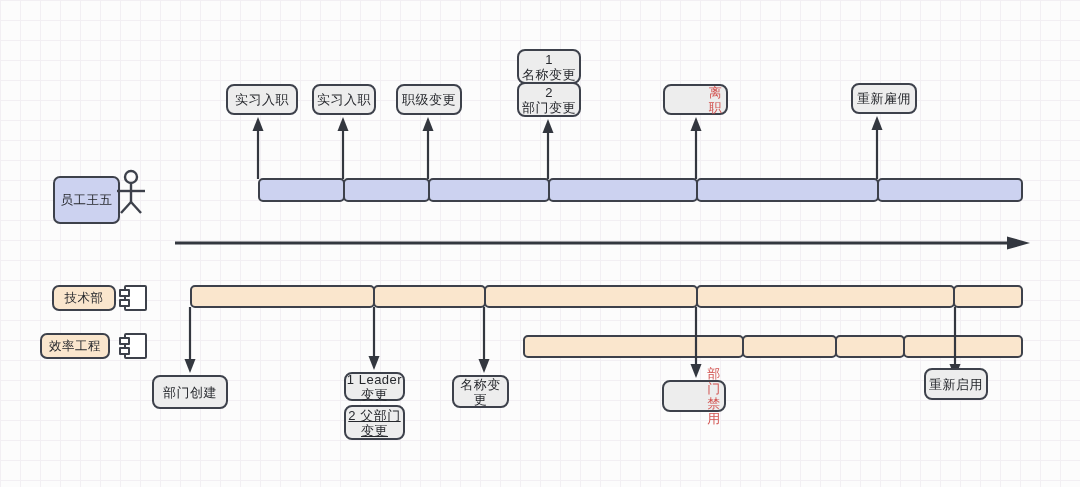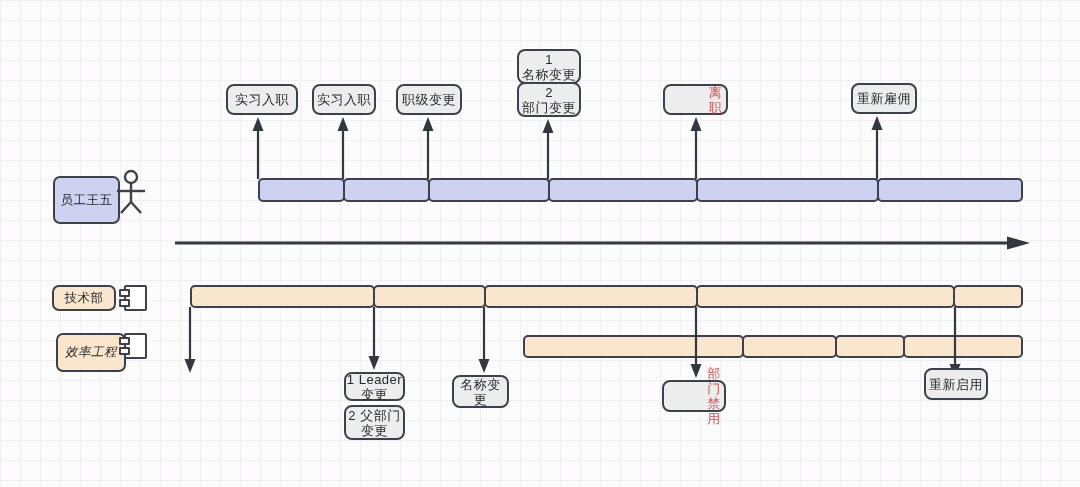--- a/index.html
+++ b/index.html
@@ -99,43 +99,44 @@
   <div class="seg emp" style="left:548px;width:150px;"></div>
   <div class="seg emp" style="left:696px;width:183px;"></div>
   <div class="seg emp" style="left:877px;width:146px;"></div>
 
   <div class="pill peach" style="left:52px;top:285px;width:64px;height:26px;">技术部</div>
   <div class="comp-icon" style="left:124px;top:285px;">
     <span class="tab t1"></span>
       <span class="tab t2"></span>
   </div>
 
-  <div class="pill peach" style="left:56px;top:333px;width:70px;height:39px;font-style:italic;">效率工程</div>
+  <div class="pill peach" style="left:40px;top:333px;width:70px;height:26px;">效率工程</div>
   <div class="comp-icon" style="left:124px;top:333px;">
     <span class="tab t1"></span>
       <span class="tab t2"></span>
   </div>
 
   <div class="seg dep1" style="left:190px;width:185px;"></div>
   <div class="seg dep1" style="left:373px;width:113px;"></div>
   <div class="seg dep1" style="left:484px;width:214px;"></div>
   <div class="seg dep1" style="left:696px;width:259px;"></div>
   <div class="seg dep1" style="left:953px;width:70px;"></div>
 
   <div class="seg dep2" style="left:523px;width:221px;"></div>
   <div class="seg dep2" style="left:742px;width:95px;"></div>
   <div class="seg dep2" style="left:835px;width:70px;"></div>
   <div class="seg dep2" style="left:903px;width:120px;"></div>
 
+  <div class="event" style="left:152px;top:375px;width:76px;height:34px;">部门创建</div>
 
   <div class="event" style="left:344px;top:372px;width:61px;height:29px;">
     <span>1 Leader</span>
     <span>变更</span>
   </div>
-  <div class="event" style="left:344px;top:405px;width:61px;height:35px;">
+  <div class="event" style="left:344px;top:405px;width:61px;height:35px;text-decoration:underline;">
     <span>2 父部门</span>
     <span>变更</span>
   </div>
 
   <div class="event" style="left:452px;top:375px;width:57px;height:33px;">名称变更</div>
 
   <div class="event red" style="left:662px;top:380px;width:64px;height:32px;text-align:center;">部门禁用</div>
 
   <div class="event" style="left:924px;top:368px;width:64px;height:32px;">重新启用</div>
 

